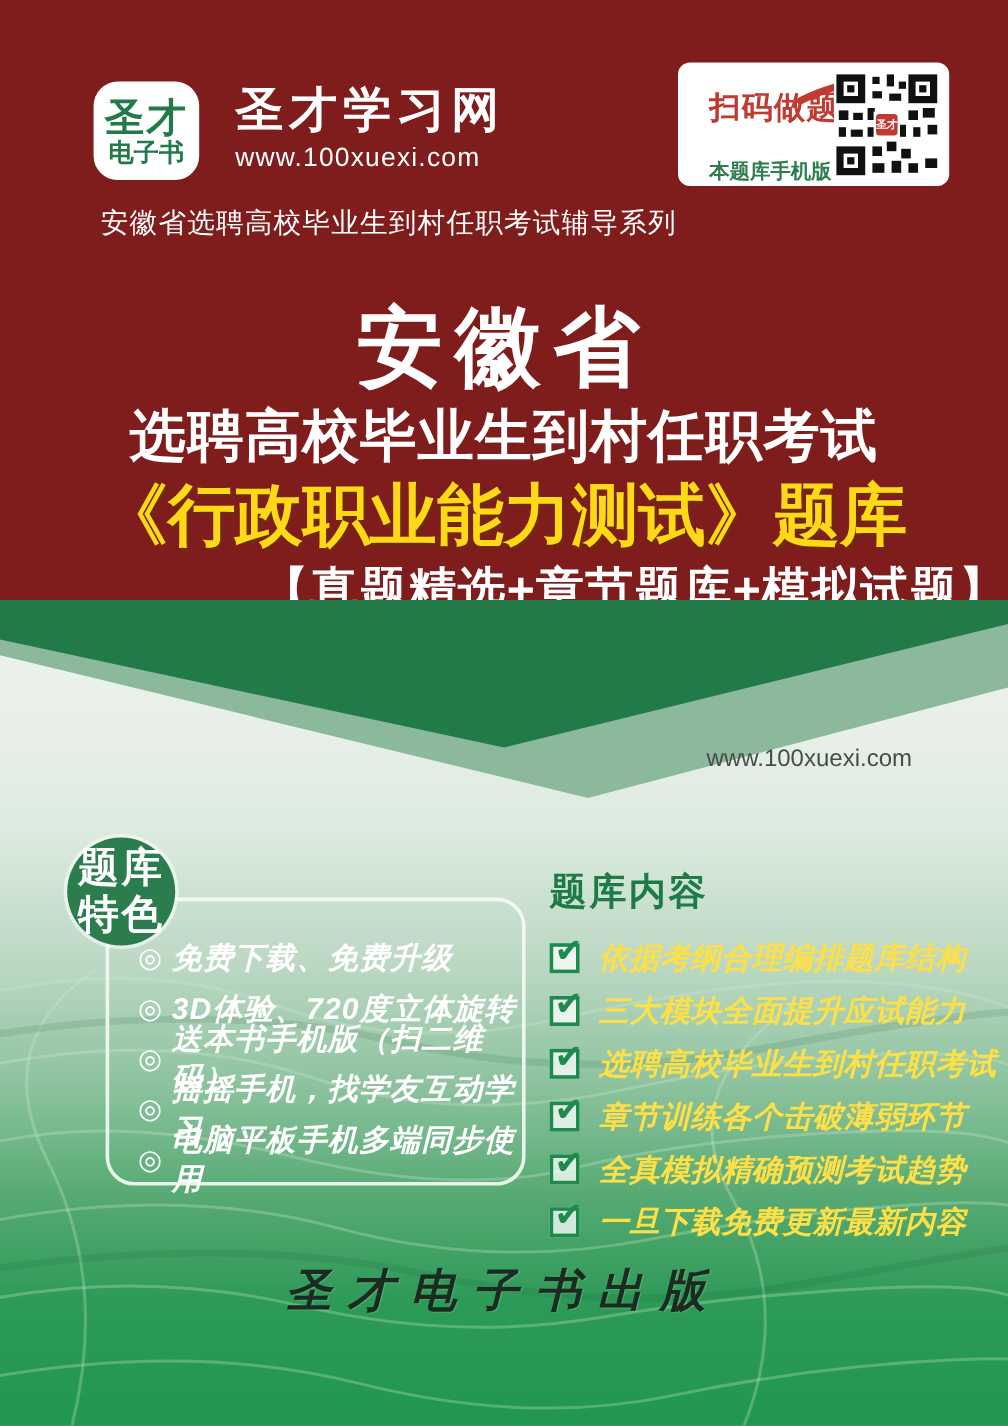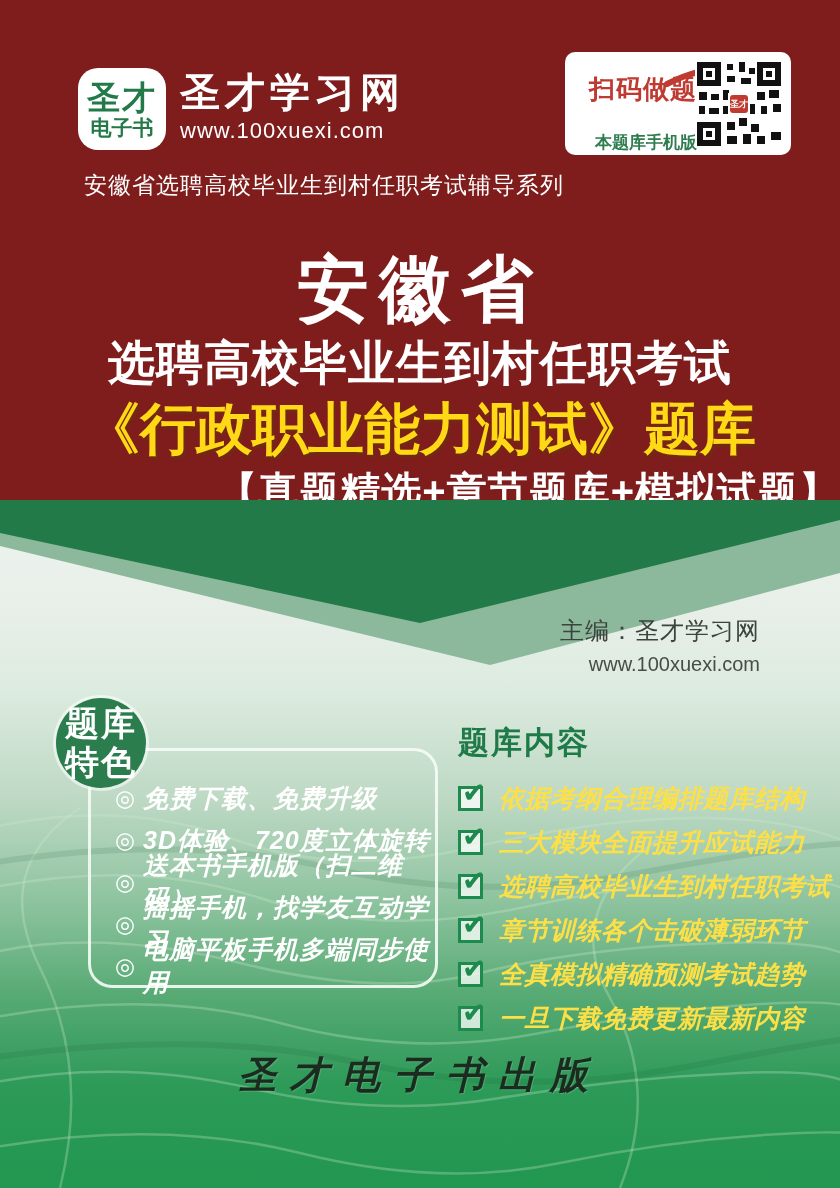--- a/index.html
+++ b/index.html
@@ -13,27 +13,27 @@
 
   
   .header{position:absolute;left:0;top:0;width:840px;height:500px;background:#7f1d1d;}
   .chevron{position:absolute;left:0;top:500px;display:block;}
 
   
   .logo{position:absolute;left:78px;top:68px;display:flex;align-items:flex-start;}
   .logo-badge{width:88px;height:82px;background:#ffffff;border-radius:20px;display:flex;flex-direction:column;align-items:center;justify-content:center;line-height:1;}
   .logo-l1{color:#237a49;font-weight:bold;font-size:33px;letter-spacing:2px;}
   .logo-l2{color:#237a49;font-weight:bold;font-size:21px;margin-top:3px;}
-  .site{margin-left:14px;}
+  .site{margin-left:30px;}
   .site-name{color:#ffffff;font-size:40px;font-weight:bold;letter-spacing:5px;line-height:1.2;}
   .site-url{color:#ffffff;font-size:22px;margin-top:2px;letter-spacing:1px;}
 
   
   .qr-card{position:absolute;left:565px;top:52px;width:226px;height:103px;background:#ffffff;border-radius:10px;display:flex;align-items:center;}
-  .qr-text{padding-left:14px;width:118px;text-align:right;}
+  .qr-text{padding-left:26px;width:118px;}
   .qr-headline{color:#bf3a30;font-size:26px;font-weight:bold;letter-spacing:1px;margin-top:18px;}
   .qr-subline{color:#2e7d4f;font-size:17px;font-weight:bold;margin-top:24px;}
   .qr-arrow{position:absolute;left:96px;top:6px;}
   .qr-svg{position:absolute;right:8px;top:8px;}
 
   
   .series{position:absolute;left:84px;top:170px;color:#ffffff;font-size:23px;letter-spacing:1px;}
   .t1{position:absolute;left:0;top:242px;width:840px;text-align:center;color:#ffffff;
       font-family:"DejaVu Serif","Liberation Serif",serif;font-size:72px;font-weight:bold;letter-spacing:10px;}
   .t2{position:absolute;left:0;top:332px;width:840px;text-align:center;color:#ffffff;font-size:47px;font-weight:bold;letter-spacing:1px;}
@@ -169,21 +169,20 @@
     <div class="t3">《行政职业能力测试》题库</div>
     <div class="t4">【真题精选+章节题库+模拟试题】</div>
   </div>
 
   <svg class="chevron" width="840" height="170" viewBox="0 0 840 170">
     <polygon points="0,0 840,0 840,73 490,165 0,46" fill="#8cb99c"></polygon>
     <polygon points="0,0 840,0 840,20 420,123 0,33" fill="#237a49"></polygon>
   </svg>
 
   <div class="editor">
-    <div class="editor-label">主编：圣才学习网</div>
     <div class="editor-url">www.100xuexi.com</div>
   </div>
 
   <div class="badge">
     <div>题库</div>
     <div>特色</div>
   </div>
 
   <div class="feature-box">
 

